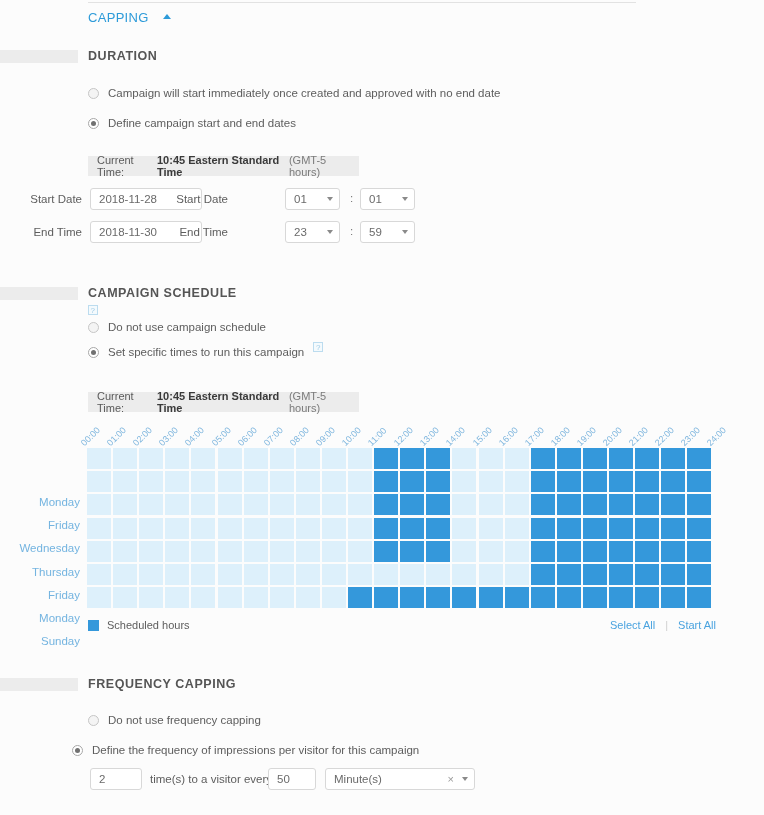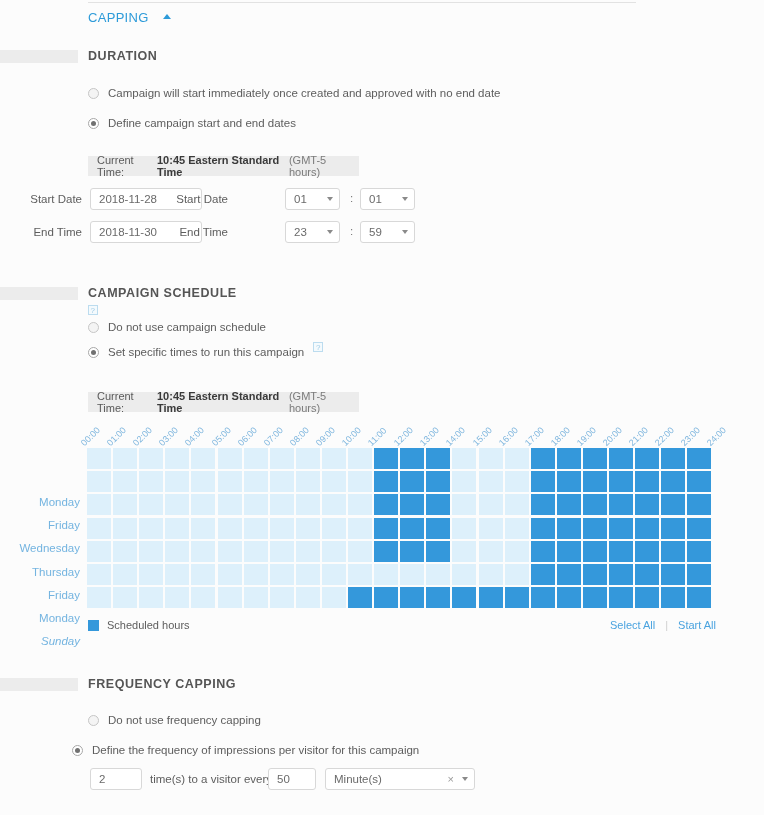--- a/index.html
+++ b/index.html
@@ -371,21 +371,21 @@
         <div class="cell" style="left: 391.5px;"></div>
         <div class="cell" style="left: 417.6px;"></div>
         <div class="cell sel" style="left: 443.7px;"></div>
         <div class="cell sel" style="left: 469.8px;"></div>
         <div class="cell sel" style="left: 495.9px;"></div>
         <div class="cell sel" style="left: 522px;"></div>
         <div class="cell sel" style="left: 548.1px;"></div>
         <div class="cell sel" style="left: 574.2px;"></div>
         <div class="cell sel" style="left: 600.3px;"></div>
       </div>
-      <div class="daylabel" style="top: 173.2px; font-style: italic;">Sunday</div>
+      <div class="daylabel" style="top: 173.2px;">Sunday</div>
       <div class="gridrow" style="top: 169.2px; width: 626.4px;">
         <div class="cell" style="left: 0px;"></div>
         <div class="cell" style="left: 26.1px;"></div>
         <div class="cell" style="left: 52.2px;"></div>
         <div class="cell" style="left: 78.3px;"></div>
         <div class="cell" style="left: 104.4px;"></div>
         <div class="cell" style="left: 130.5px;"></div>
         <div class="cell" style="left: 156.6px;"></div>
         <div class="cell" style="left: 182.7px;"></div>
         <div class="cell" style="left: 208.8px;"></div>

